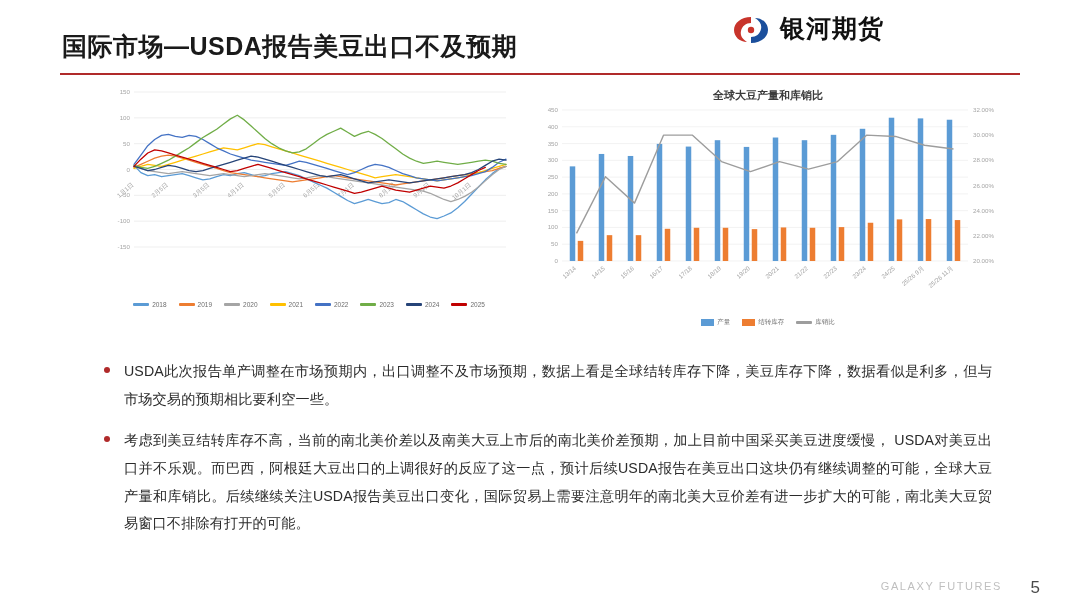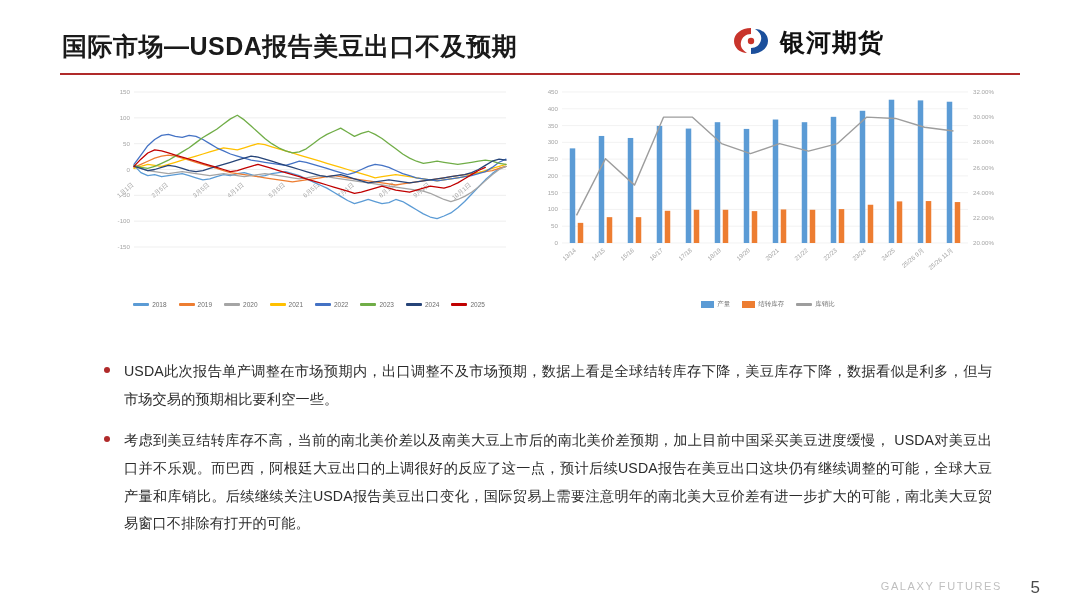--- a/index.html
+++ b/index.html
@@ -15,21 +15,21 @@
   .header { position:absolute; left:0; top:0; width:940px; height:76px; }
   .title {
     position:absolute; left:62px; top:30px;
     font-size:25px; font-weight:bold; color:#1a1a1a;
     letter-spacing:0.5px; white-space:nowrap;
   }
   .header-rule {
     position:absolute; left:60px; top:73px; width:960px; height:2px;
     background:#b02a2a;
   }
-  .logo { position:absolute; right:56px; top:26px; display:flex; align-items:flex-start; gap:10px; }
+  .logo { position:absolute; right:56px; top:12px; display:flex; align-items:flex-end; gap:10px; }
   .logo-mark { width:38px; height:30px; position:relative; }
   .logo-text { font-size:25px; font-weight:bold; color:#111; letter-spacing:1px; white-space:nowrap; }
 
   
   .charts { position:absolute; left:0; top:86px; width:1080px; height:265px; }
   .chart-box { position:absolute; top:0; height:265px; }
   .chart-left  { left:104px; width:410px; }
   .chart-right { left:528px; width:480px; }
   .chart-title {
     text-align:center; font-size:11px; color:#3c3c3c;
@@ -162,20 +162,21 @@
             <span class="legend-label">2024</span>
           </div>
           <div class="legend-item">
             <span class="legend-swatch" style="background: rgb(192, 0, 0);"></span>
             <span class="legend-label">2025</span>
           </div>
         </div>
     </div>
 
     <div class="chart-box chart-right">
+      <div class="chart-title">全球大豆产量和库销比</div>
       <div class="plot">
         <svg id="svg-right" width="480" height="205" viewBox="0 0 480 205">
             <line x1="34" y1="157" x2="440" y2="157" stroke="#ececec" stroke-width="0.7"></line>
             <text x="30" y="159" text-anchor="end" class="axlab">0</text>
             <line x1="34" y1="140.22222222222223" x2="440" y2="140.22222222222223" stroke="#ececec" stroke-width="0.7"></line>
             <text x="30" y="142.22222222222223" text-anchor="end" class="axlab">50</text>
             <line x1="34" y1="123.44444444444444" x2="440" y2="123.44444444444444" stroke="#ececec" stroke-width="0.7"></line>
             <text x="30" y="125.44444444444444" text-anchor="end" class="axlab">100</text>
             <line x1="34" y1="106.66666666666667" x2="440" y2="106.66666666666667" stroke="#ececec" stroke-width="0.7"></line>
             <text x="30" y="108.66666666666667" text-anchor="end" class="axlab">150</text>

